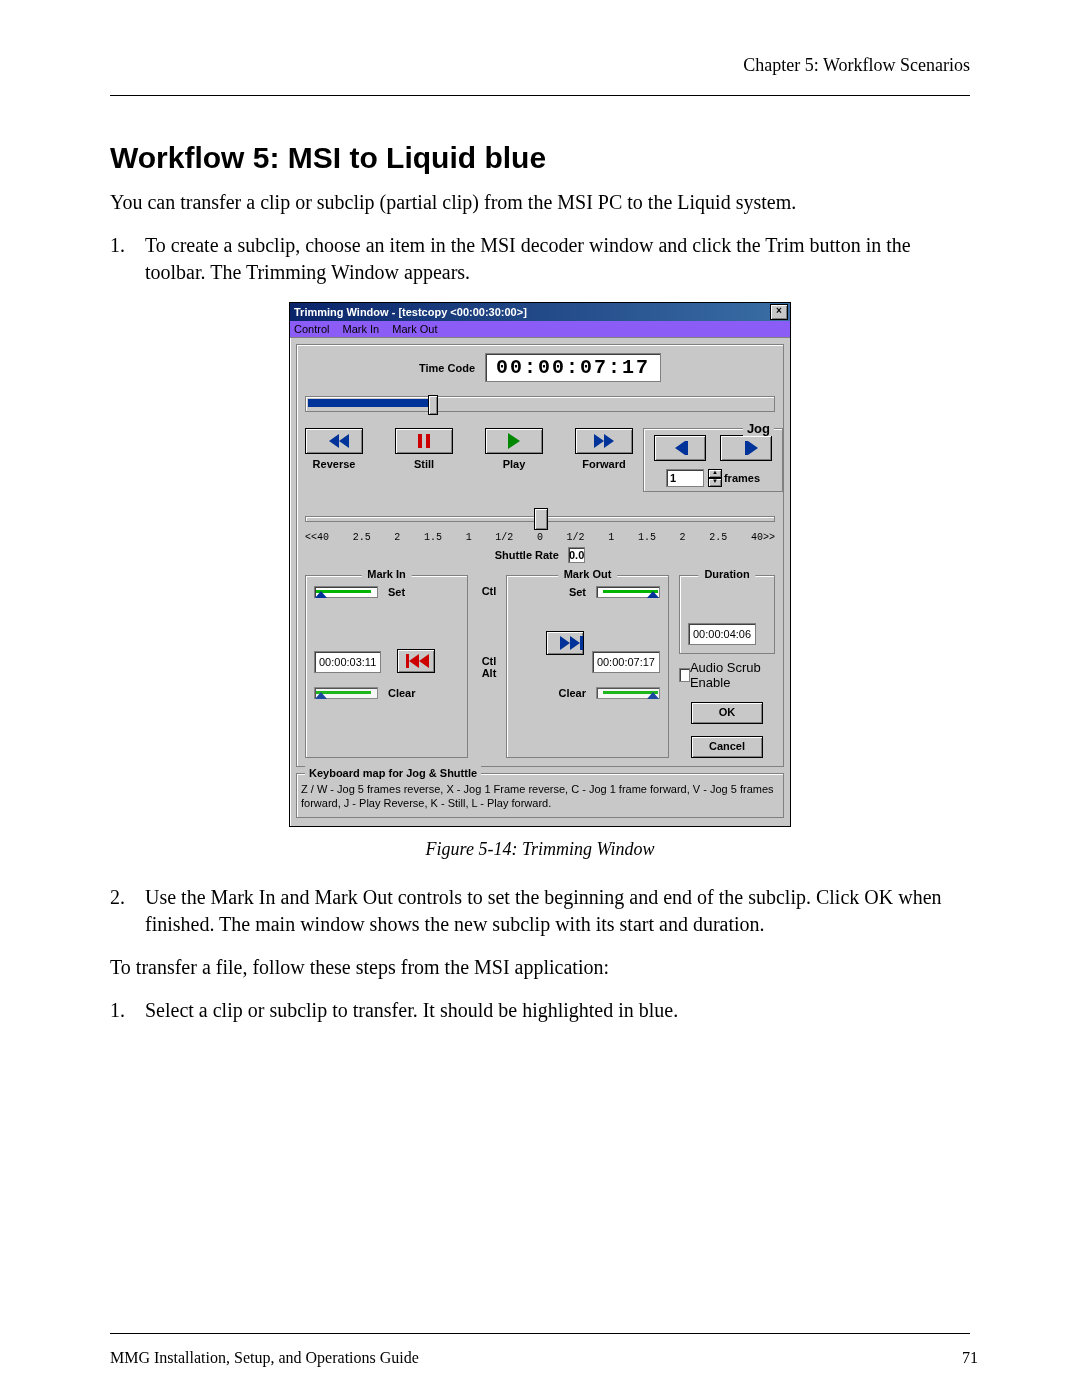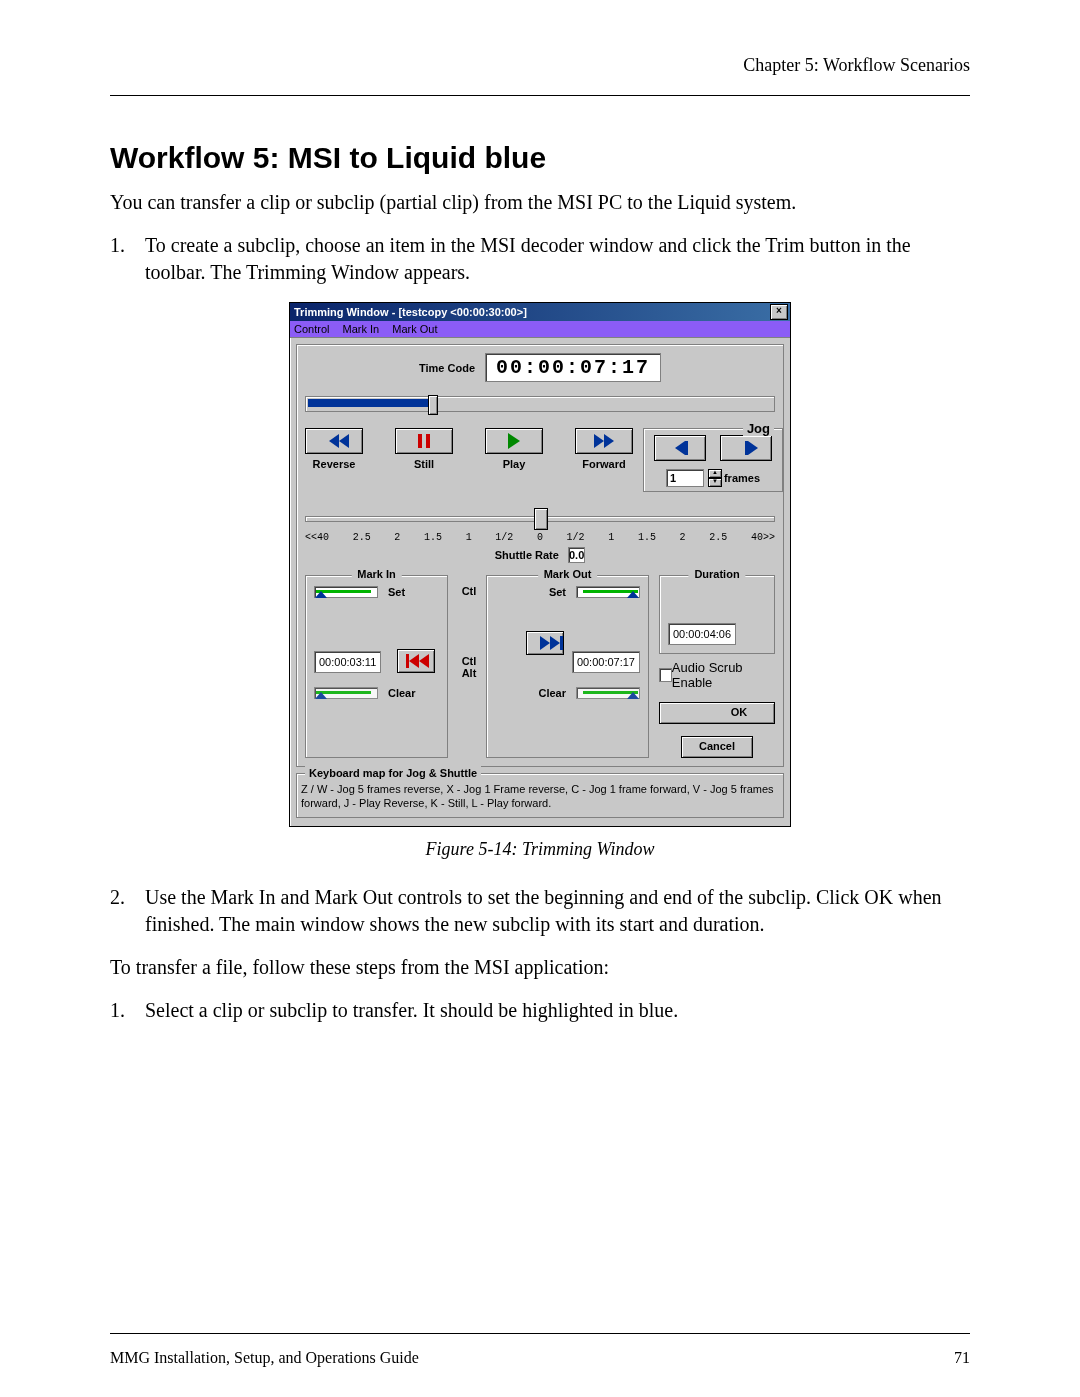--- a/index.html
+++ b/index.html
@@ -60,21 +60,21 @@
     position: absolute;
     left: 110px;
     right: 110px;
     bottom: 55px;
     border: none;
     border-top: 1px solid #000;
   }
   .footer {
     position: absolute;
     left: 110px;
-    right: 110px;
+    right: 102px;
     bottom: 30px;
     font-size: 16px;
     display: flex;
     justify-content: space-between;
     margin-top: 11px;
   }
 
   
   .win {
     display: inline-block;
@@ -483,21 +483,21 @@
 
           <div style="flex:1;display:flex;flex-direction:column;gap:6px;">
             <div class="section" style="padding:8px;">
               <div class="legend">Duration</div>
               <span class="tcSmall">00:00:04:06</span>
             </div>
             <label style="display:flex;align-items:center;font-size:13px;">
               <span style="width:12px;height:12px;border:1px solid #808080;background:#fff;box-shadow:inset 1px 1px 0 #404040;display:inline-block;"></span>
               <span>Audio Scrub Enable</span>
             </label>
-            <div class="winbtn" style="margin-left:auto;margin-right:auto;padding-left:44px;">OK</div>
+            <div class="winbtn" style="margin-left:auto;margin-right:auto;">OK</div>
             <div class="winbtn" style="margin-left:auto;margin-right:auto;">Cancel</div>
           </div>
         </div>
       </div>
 
       <div class="kbmap">
         <div class="legend">Keyboard map for Jog &amp; Shuttle</div>
         <div>Z / W - Jog 5 frames reverse,  X - Jog 1 Frame reverse, C - Jog 1 frame forward, V - Jog 5 frames forward, J - Play Reverse, K - Still, L - Play forward.</div>
       </div>
     </div>

